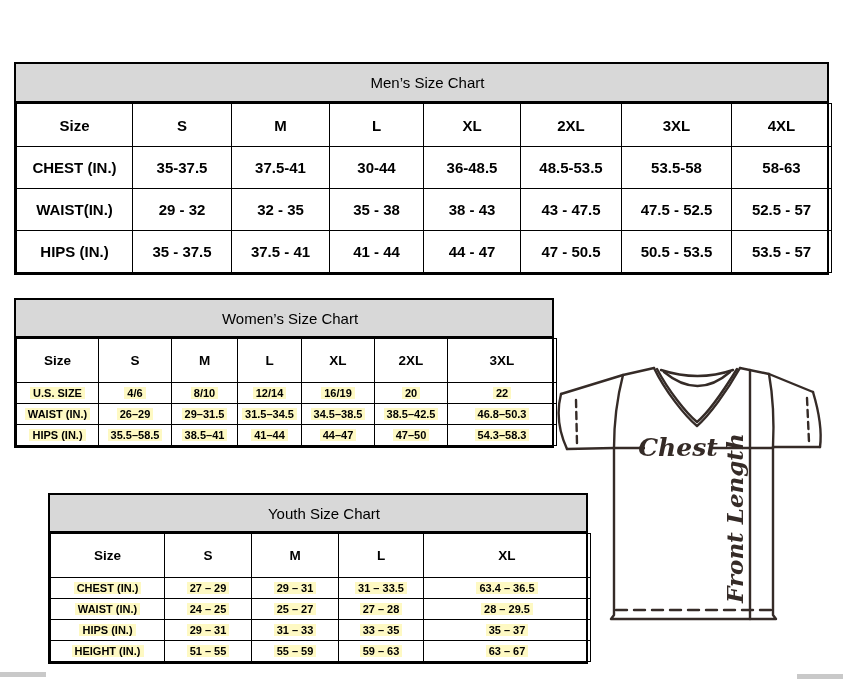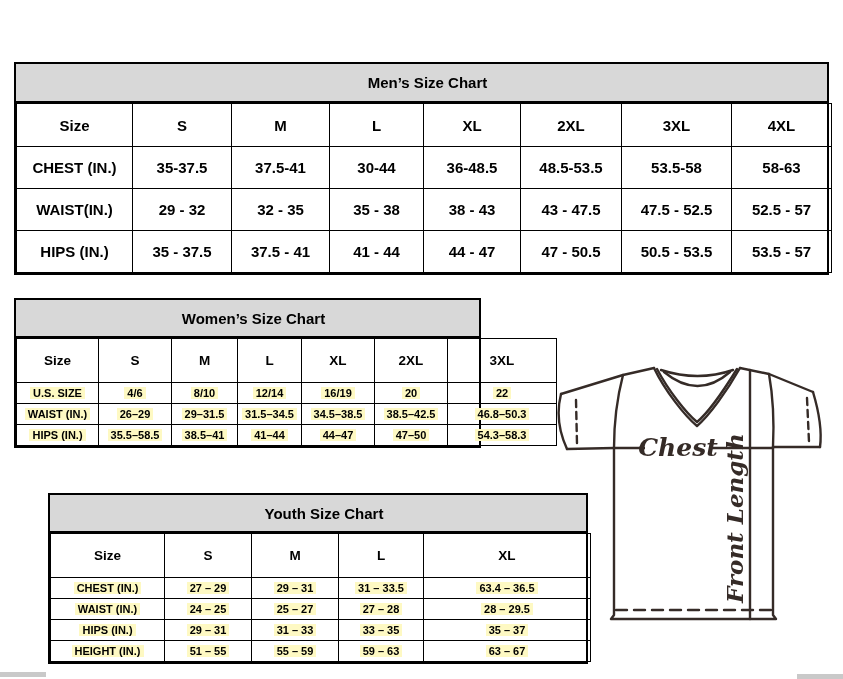--- a/index.html
+++ b/index.html
@@ -13,21 +13,21 @@
     font-family:"Liberation Sans",sans-serif;color:#000;
   }
   .page-title{
     position:absolute;top:6px;left:0;width:100%;text-align:center;
     font-size:21px;font-weight:bold;letter-spacing:0px;
   }
   .tbl-section{position:absolute;}
   .tbl-bar{
     box-sizing:border-box;border:2px solid var(--border);border-bottom:none;
     background:var(--header-bg);display:flex;align-items:center;justify-content:center;
-    font-weight:bold;font-size:15px;padding-left:12px;
+    font-weight:normal;font-size:15px;padding-left:12px;
   }
   table{border-collapse:collapse;table-layout:fixed;width:100%;}
   th,td{
     border:1.5px solid var(--border);text-align:center;vertical-align:middle;
     font-weight:bold;padding:0;overflow:hidden;white-space:nowrap;
   }
   .tbl-wrap{box-sizing:border-box;border:2px solid var(--border);}
   
   .mens .tbl-bar{height:39px;}
   .mens thead tr{height:43px;}
@@ -104,21 +104,21 @@
               <td>44 - 47</td>
               <td>47 - 50.5</td>
               <td>50.5 - 53.5</td>
               <td>53.5 - 57</td>
             </tr>
           </tbody>
         </table>
     </div>
   </section>
 
-  <section class="tbl-section small" style="left:14px;top:298px;width:467px;">
+  <section class="tbl-section small" style="left:14px;top:298px;width:540px;">
     <div class="tbl-bar">Women’s Size Chart</div>
     <div class="tbl-wrap">
       <table>
           <colgroup>
             <col style="width: 82px;">
             <col style="width: 73px;">
             <col style="width: 66px;">
             <col style="width: 64px;">
             <col style="width: 73px;">
             <col style="width: 73px;">

